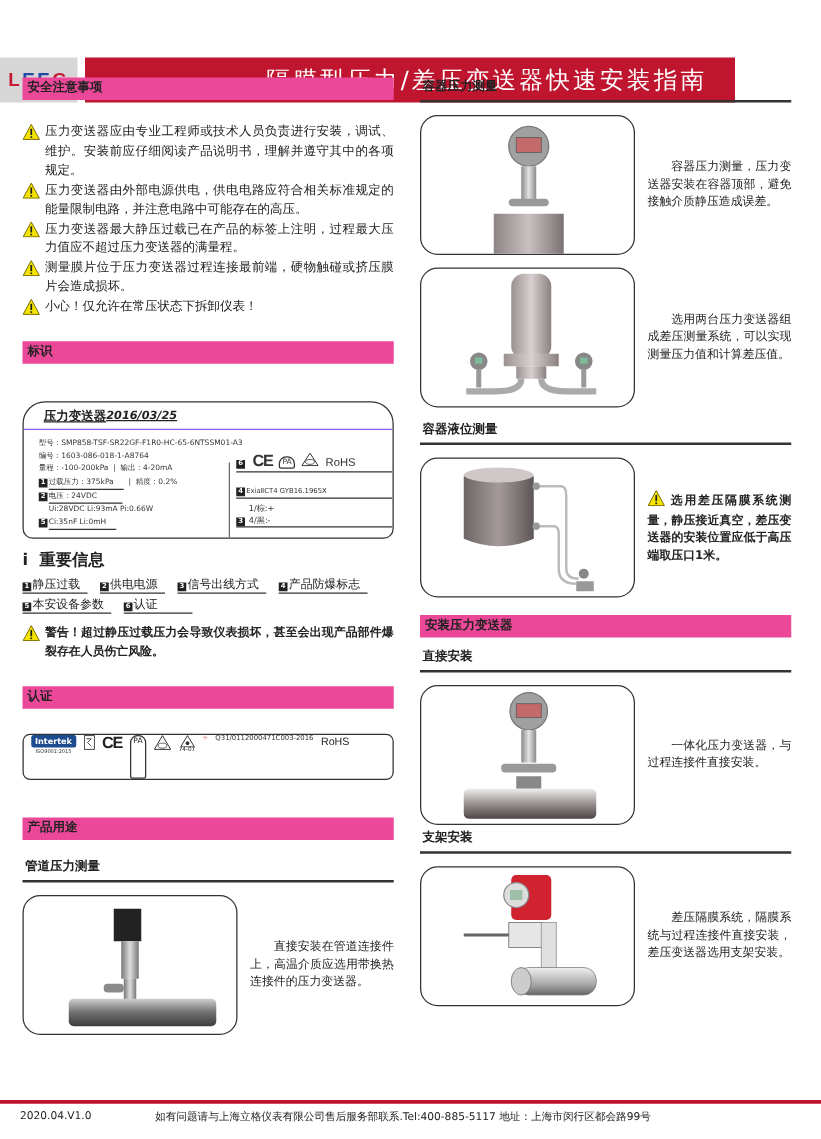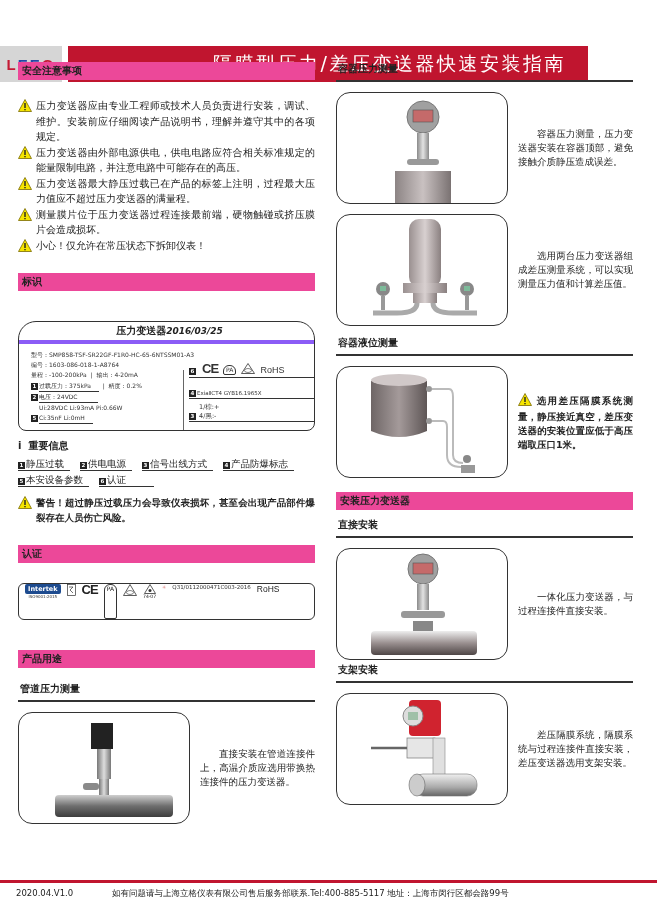--- a/index.html
+++ b/index.html
@@ -25,38 +25,38 @@
   .sub-h { font-size: 10px; font-weight: bold; padding: 0 2px 4px; border-bottom: 2px solid #333; }
 
   .warn-list { margin-top: 18px; }
   .warn-item { display: flex; align-items: flex-start; font-size: 10px; line-height: 15.5px; margin-bottom: 0; }
   .tri { flex: 0 0 18px; width: 18px; margin-top: 1px; }
   .tri svg { display: block; }
   .warn-text { flex: 1; text-align: justify; }
 
   
   .label-card { position: relative; margin-top: 30px; border: 1.4px solid #333; border-radius: 18px 18px 8px 8px; height: 110px; overflow: hidden; }
-  .lc-head { display: flex; justify-content: center; align-items: center; padding: 4px 10px 4px 16px; border-bottom: 4px solid #8b5cf6; height: 22px; }
+  .lc-head { display: flex; justify-content: flex-start; align-items: center; padding: 4px 10px 4px 16px; border-bottom: 1px solid #8b5cf6; height: 22px; text-decoration: underline; }
   .lc-title { font-size: 10px; font-weight: bold; }
   .lc-date { font-size: 9px; font-style: italic; font-weight: bold; }
   .lc-left { position: absolute; left: 12px; top: 28px; width: 160px; font-size: 6px; color: #333; line-height: 10.2px; }
   .lc-left .row { white-space: nowrap; }
   .lc-left .ul { border-bottom: 1px solid #333; display: inline-block; padding-right: 8px; }
   .num { display: inline-block; background: #222; color: #fff; font-size: 5.5px; line-height: 7px; width: 7px; text-align: center; margin-right: 1px; font-weight: bold; }
   .lc-div { position: absolute; left: 164px; top: 48px; width: 1px; height: 60px; background: #666; }
   .lc-right { position: absolute; left: 170px; top: 36px; width: 125px; font-size: 6px; color: #333; }
   .cert-row { display: flex; align-items: flex-end; gap: 5px; border-bottom: 1px solid #333; padding-bottom: 2px; height: 20px; }
   .ce { font-family: "Liberation Sans", sans-serif; font-size: 13px; font-weight: bold; letter-spacing: -1px; line-height: 12px; }
   .pa { border: 1px solid #333; border-radius: 6px 6px 2px 2px; font-size: 6px; padding: 0 2px; line-height: 8px; }
   .rohs { font-size: 9px; font-family: "Liberation Sans", sans-serif; }
   .ex-row { margin-top: 12px; border-bottom: 1px solid #333; padding-bottom: 1px; font-size: 5.5px; }
   .wire-row { margin-top: 4px; font-size: 6.5px; line-height: 9px; }
   .wire-row .ul { border-bottom: 1px solid #333; display: block; }
 
-  .info-h { margin-top: 8px; font-size: 10px; font-weight: bold; }
+  .info-h { margin-top: 8px; font-size: 13px; font-weight: bold; }
   .info-grid { margin-top: 4px; display: flex; flex-wrap: wrap; column-gap: 10px; row-gap: 2px; font-size: 9.5px; }
   .info-grid .it { border-bottom: 1px solid #333; padding-right: 6px; line-height: 13px; }
   .info-grid .it .num { font-size: 5.5px; }
   .warn-bold { margin-top: 8px; font-size: 9.5px; font-weight: bold; line-height: 15px; justify-content: space-between; }
 
   .cert-card { margin-top: 20px; border: 1.3px solid #333; border-radius: 6px; height: 37px; display: flex; padding: 0 6px; gap: 6px; font-size: 6px; }
   .intertek { display: flex; flex-direction: column; align-items: center; }
   .intertek .nm { background: #1d4b8f; color: #fff; font-weight: bold; font-size: 6.5px; padding: 1px 3px; border-radius: 2px; }
   .intertek .iso { font-size: 4px; color: #333; }
   .qcode { font-size: 5.5px; color: #333; }
@@ -65,21 +65,21 @@
   
   .app-row { display: flex; margin-top: 10px; align-items: center; }
   .img-box { flex: 0 0 172px; height: 112px; border: 1.4px solid #333; border-radius: 14px; position: relative; overflow: hidden; background: #fff; }
   .desc { flex: 1; padding-left: 10px; font-size: 9.5px; line-height: 14px; text-align: justify; text-indent: 2em; color: #222; }
   .desc.bold { font-weight: bold; text-indent: 0; }
 
   
   .footer-line { position: absolute; top: 880px; left: 0; width: 657px; height: 3px; background: #c0152f; }
   .footer { position: absolute; top: 888px; left: 0; width: 657px; font-size: 8.5px; color: #222; }
   .footer .ver { position: absolute; left: 16px; }
-  .footer .contact { position: absolute; left: 112px; white-space: nowrap; }
+  .footer .contact { position: absolute; left: 124px; white-space: nowrap; }
 </style>
 </head>
 <body>
 
 <div class="hdr">
   <div class="logo-box">
     <span class="logo"><span class="l">L</span><span class="e">E</span><span class="e">E</span><span class="g">G</span></span>
   </div>
   <div class="title-bar">
     <span>隔膜型压力/差压变送器快速安装指南</span>

